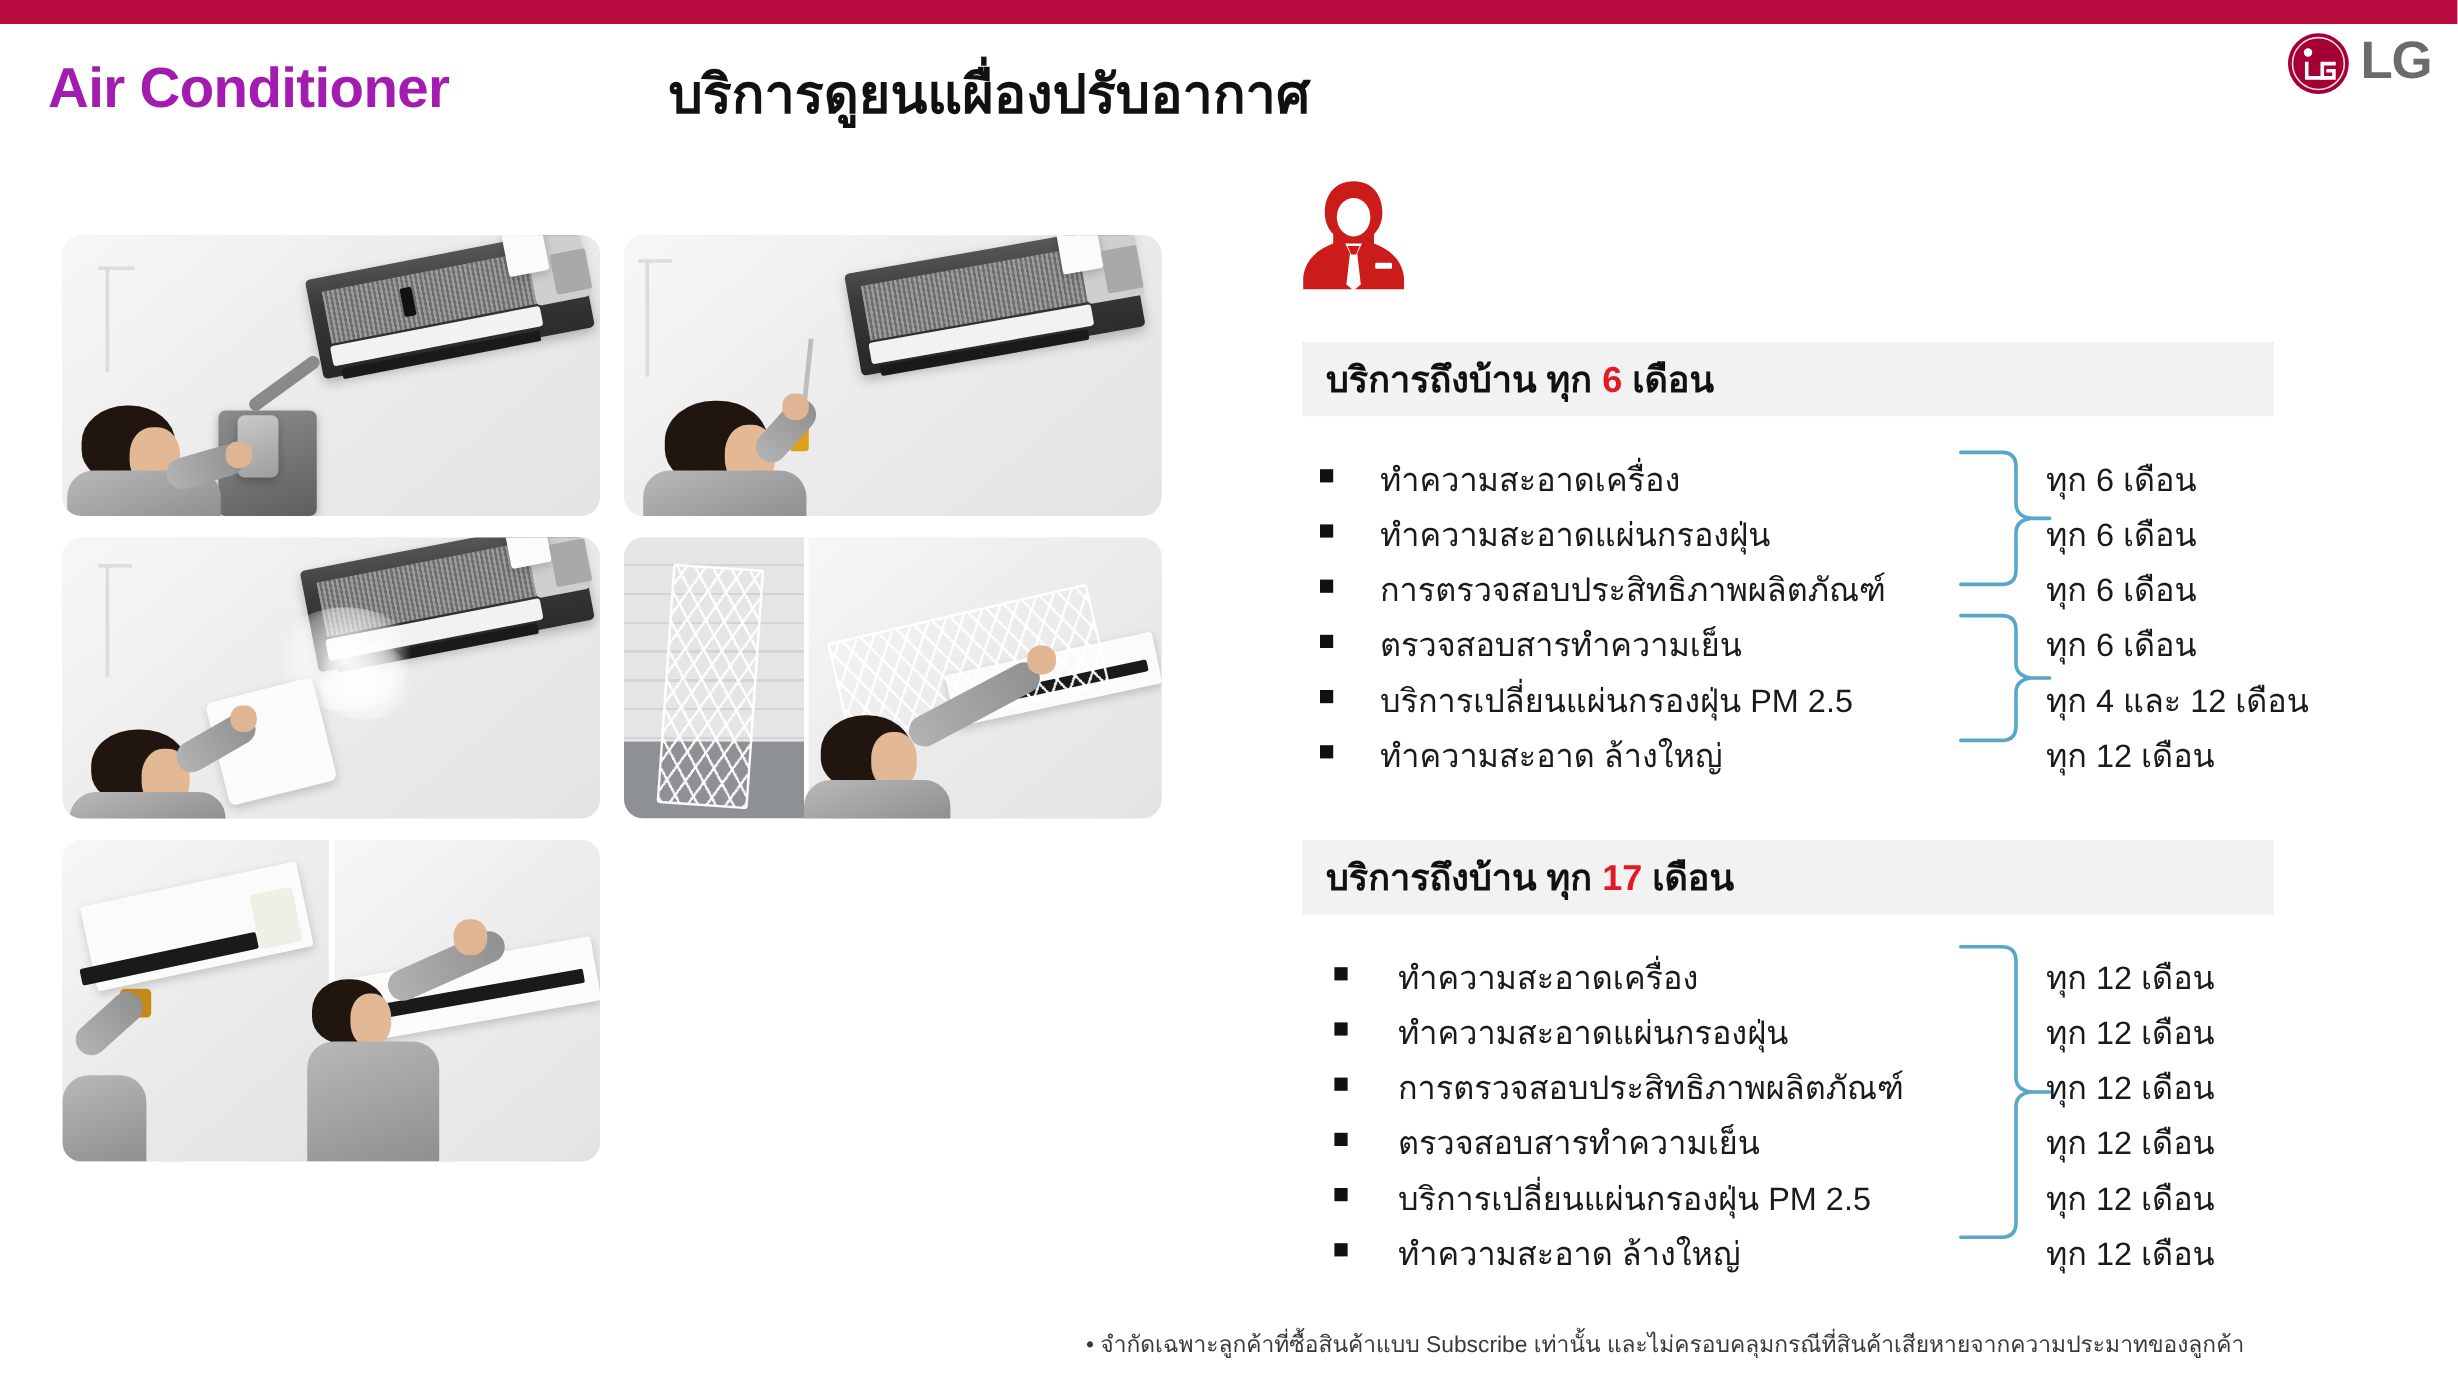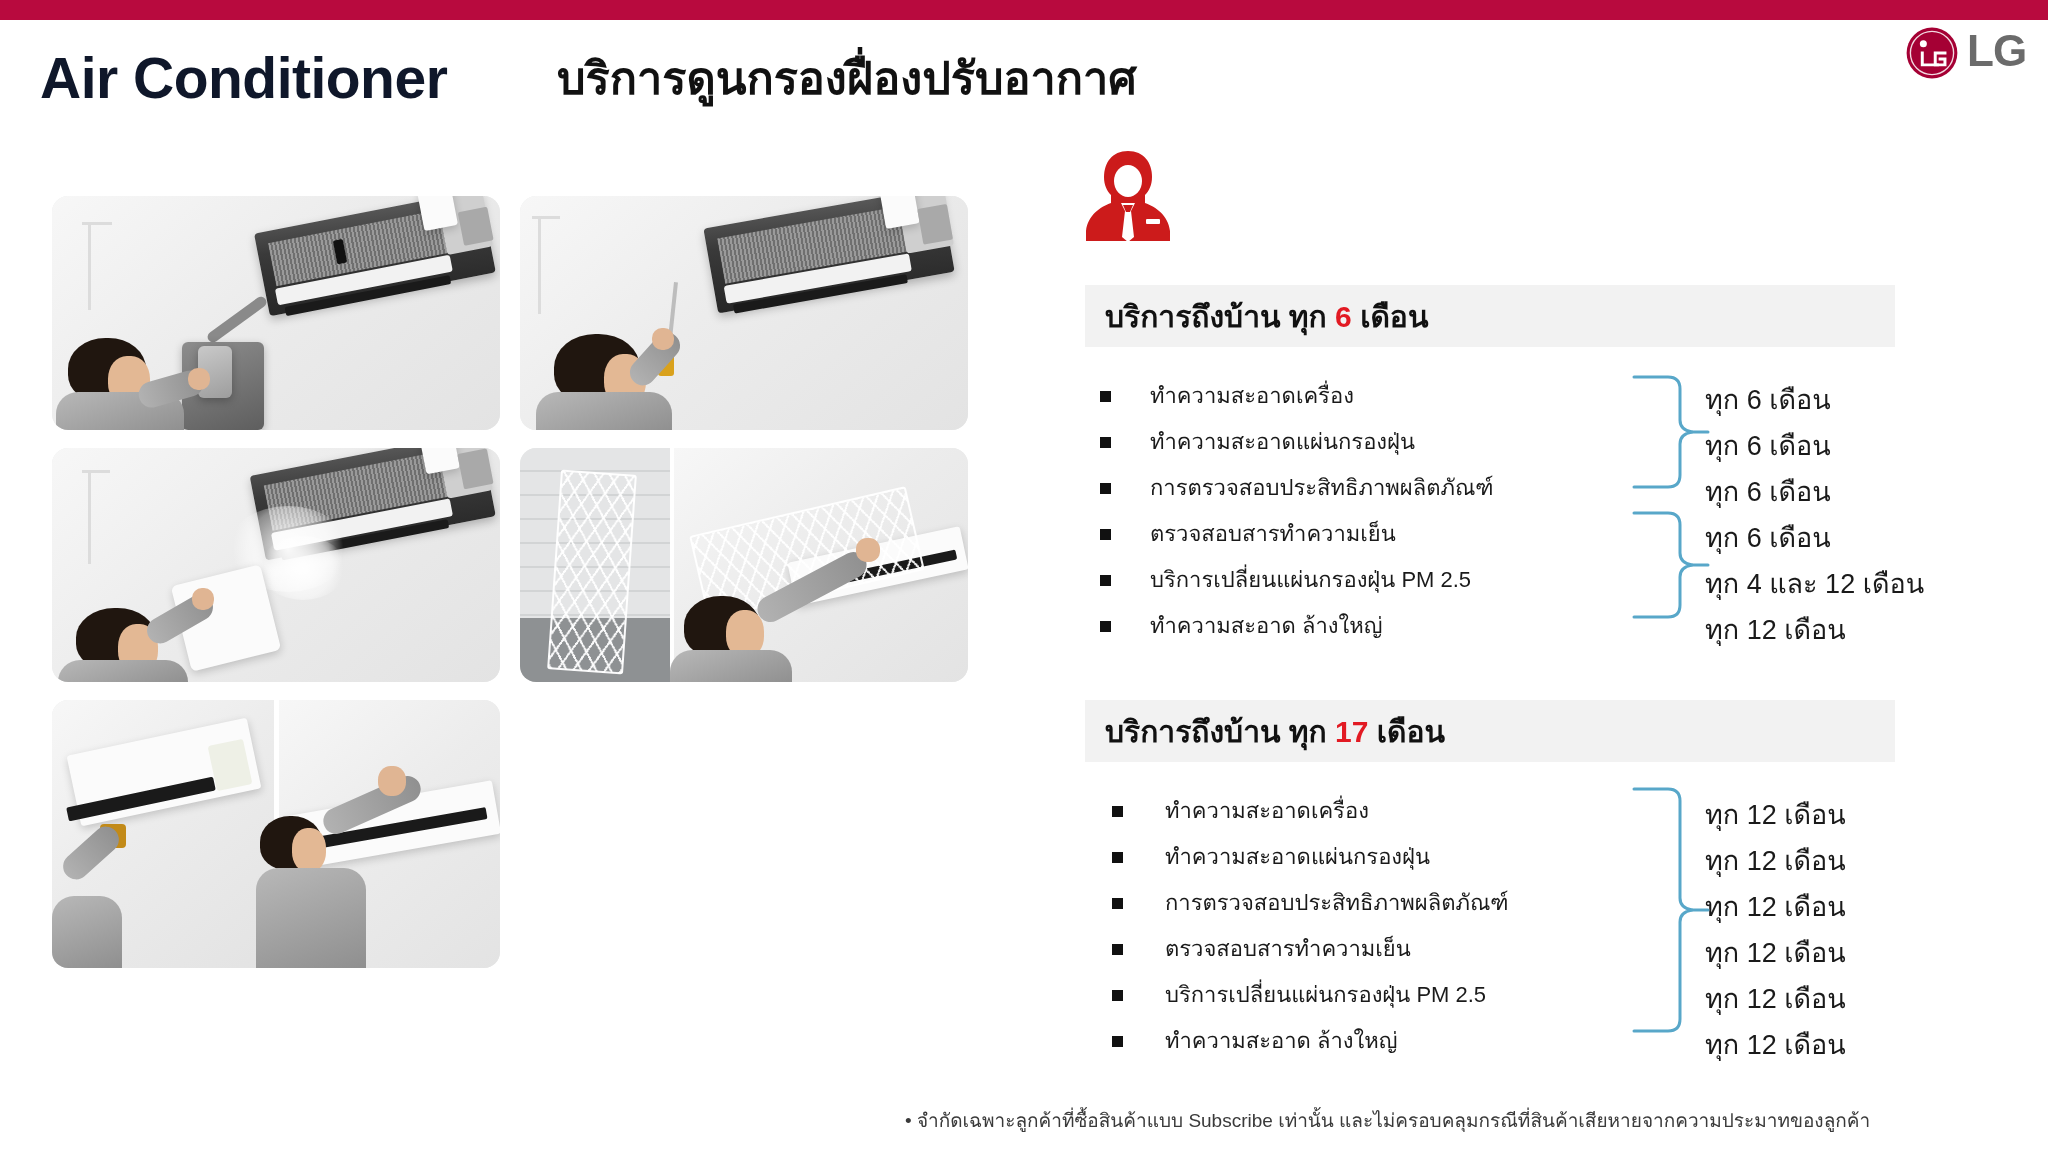--- a/index.html
+++ b/index.html
@@ -10,21 +10,21 @@
     font-family:"Liberation Sans","DejaVu Sans",sans-serif;
     overflow:hidden;position:relative;
   }
 
   
   .topbar{position:absolute;left:0;top:0;width:2048px;height:20px;background:#b80a3e;}
 
   
   .hdr-title-en{
     position:absolute;left:40px;top:45px;
-    font-size:57px;font-weight:bold;color:#0f172a;letter-spacing:-0.5px;
+    font-size:47px;font-weight:bold;color:#a21caf;letter-spacing:-0.5px;
     white-space:nowrap;
   }
   .hdr-title-th{
     position:absolute;left:557px;top:42px;
     font-size:45px;font-weight:bold;color:#111;
     white-space:nowrap;
   }
 
   
   .lg-logo{position:absolute;left:1905px;top:26px;width:125px;height:56px;}
@@ -98,40 +98,40 @@
     margin-left:20px;font-size:30px;font-weight:bold;color:#111;white-space:nowrap;
   }
   .sec-band .num{color:#e21a23;font-weight:bold;}
 
   .rows{position:absolute;}
   .row{position:relative;height:46px;}
   .bullet{
     position:absolute;top:18px;width:11px;height:11px;background:#111;
   }
   .row-label{
-    position:absolute;top:5px;font-size:22px;color:#1a1a1a;white-space:nowrap;
+    position:absolute;top:5px;font-size:27px;color:#1a1a1a;white-space:nowrap;
   }
   .row-value{
     position:absolute;top:5px;font-size:27px;color:#1a1a1a;white-space:nowrap;
   }
 
   .brace{position:absolute;}
 
   .footnote{
     position:absolute;left:905px;top:1105px;width:1120px;
     font-size:19px;color:#3a3a3a;white-space:nowrap;
   }
 </style>
 </head>
 <body>
 
 <div class="topbar"></div>
 
 <div class="hdr-title-en">Air Conditioner</div>
-<div class="hdr-title-th">บริการดูนกรองฝื่องปรับอากาศ</div>
+<div class="hdr-title-th">บริการดูยนแผื่องปรับอากาศ</div>
 
 <div class="lg-logo">
   <svg class="lg-mark" viewBox="0 0 100 100">
     <circle cx="50" cy="50" r="47" fill="#a50034"></circle>
     <circle cx="50" cy="50" r="40" fill="none" stroke="#ffffff" stroke-width="2.5" opacity="0.85"></circle>
     <circle cx="34" cy="33" r="6.5" fill="#ffffff"></circle>
     <path d="M32 50 L32 72 L60 72" fill="none" stroke="#ffffff" stroke-width="5.5" stroke-linecap="square"></path>
     <path d="M74 50 L56 50 L56 72 L74 72 L74 61 L65 61" fill="none" stroke="#ffffff" stroke-width="5.5" stroke-linecap="square" stroke-linejoin="miter"></path>
   </svg>
   <div class="lg-word">LG</div>

